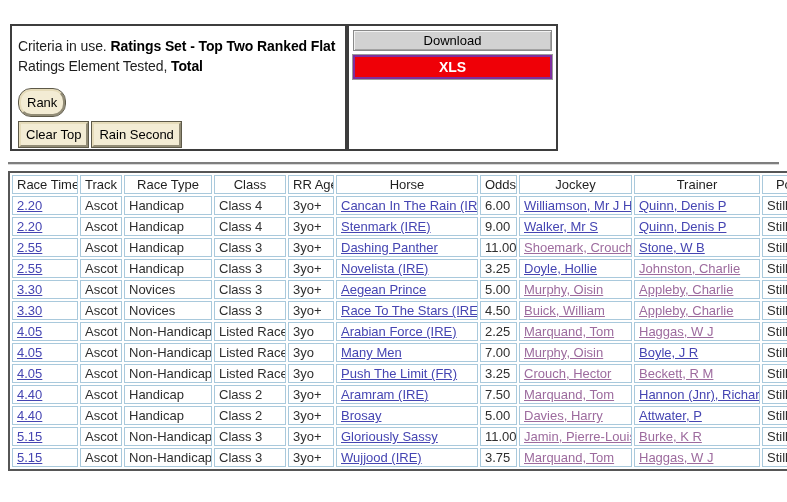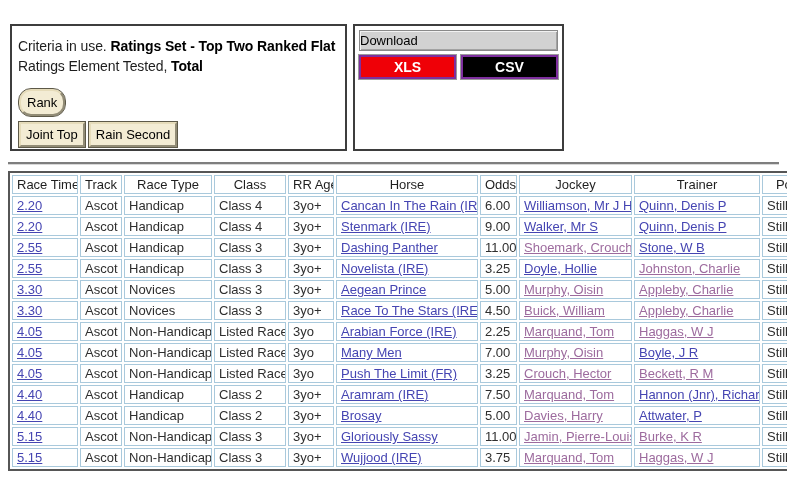--- a/index.html
+++ b/index.html
@@ -1,41 +1,41 @@
 <!DOCTYPE html>
 <html style="--link-blue: #4545b2; --link-visited: #9d6b9e; --cell-border: #a9c9dc; --xls-red: #ef0007; --csv-black: #000000; --accent-purple: #7e2f9e;"><head>
 <meta charset="utf-8">
 <style>
   html,body { margin:0; padding:0; background:#ffffff; }
   body {
     width:787px; height:502px; overflow:hidden; box-sizing:border-box;
     padding:8px; font-family:"Liberation Sans","DejaVu Sans",sans-serif; color:#222;
   }
-  .top-row { display:flex; align-items:stretch; gap:6px; margin:16px 0 0 2px; }
+  .top-row { display:flex; align-items:stretch; margin:16px 0 0 2px; }
   .criteria-box {
     width:337px; height:127px; box-sizing:border-box;
     border:2px solid #3d3d3d; padding:10px 6px 5px 6px; background:#fff;
   }
   .criteria-text { font-size:14px; line-height:20px; margin-bottom:13px; color:#1d1d1d; letter-spacing:-0.1px; }
   .criteria-text .b { font-weight:bold; color:#000; }
   .btn {
     background:#f3ecd4; color:#000; font-family:inherit; font-size:13px;
     border:2px outset #e6dcba; outline:1px solid #5d5948; outline-offset:0;
     padding:2px 5px; line-height:17px; cursor:pointer; white-space:nowrap;
   }
   .rank-row { margin:0 0 6px 1px; }
   .rank-row .btn { padding:3px 6px;border-radius:12px; }
   .action-row { display:flex; gap:4px; margin-left:1px; }
 
   .download-box {
     width:211px; height:127px; box-sizing:border-box;
     border:2px solid #3d3d3d; padding:4px; background:#fff;
   }
   .download-header {
-    background:#d2d2d2; color:#000; text-align:left; font-size:13px;
+    background:#d2d2d2; color:#000; text-align:center; font-size:13px;
     border:1px solid #8a8a8a; box-shadow: inset 1px 1px 0 #f2f2f2, inset -1px -1px 0 #a2a2a2;
     padding:2px 0; margin-bottom:4px;
   }
   .download-btns { display:flex; gap:5px; }
   .dl-btn {
     flex:1; font-family:inherit; font-size:14px; font-weight:bold; color:#fff;
     border:2px solid var(--accent-purple,#7e2f9e); box-shadow:0 0 0 1px #9a9a9a;
     padding:2px 0; text-align:center; cursor:pointer; line-height:16px;
   }
   .dl-xls { background:var(--xls-red,#ef0007); }
@@ -69,30 +69,29 @@
 <body>
 
 <div class="top-row">
 
   <div class="criteria-box">
     <div class="criteria-text"><span>Criteria in use. </span><span class="b">Ratings Set - Top Two Ranked Flat</span><br><span>Ratings Element Tested, </span><span class="b">Total</span></div>
     <div class="rank-row">
       <button class="btn">Rank</button>
     </div>
     <div class="action-row">
-      <button class="btn">Joint Top</button>
+      <button class="btn">Clear Top</button>
       <button class="btn">Rain Second</button>
     </div>
   </div>
 
   <div class="download-box">
     <div class="download-header">Download</div>
     <div class="download-btns">
       <button class="dl-btn dl-xls">XLS</button>
-      <button class="dl-btn dl-csv">CSV</button>
     </div>
   </div>
 
 </div>
 
 <hr class="sep">
 
 <table class="races">
   <thead>
     <tr>

